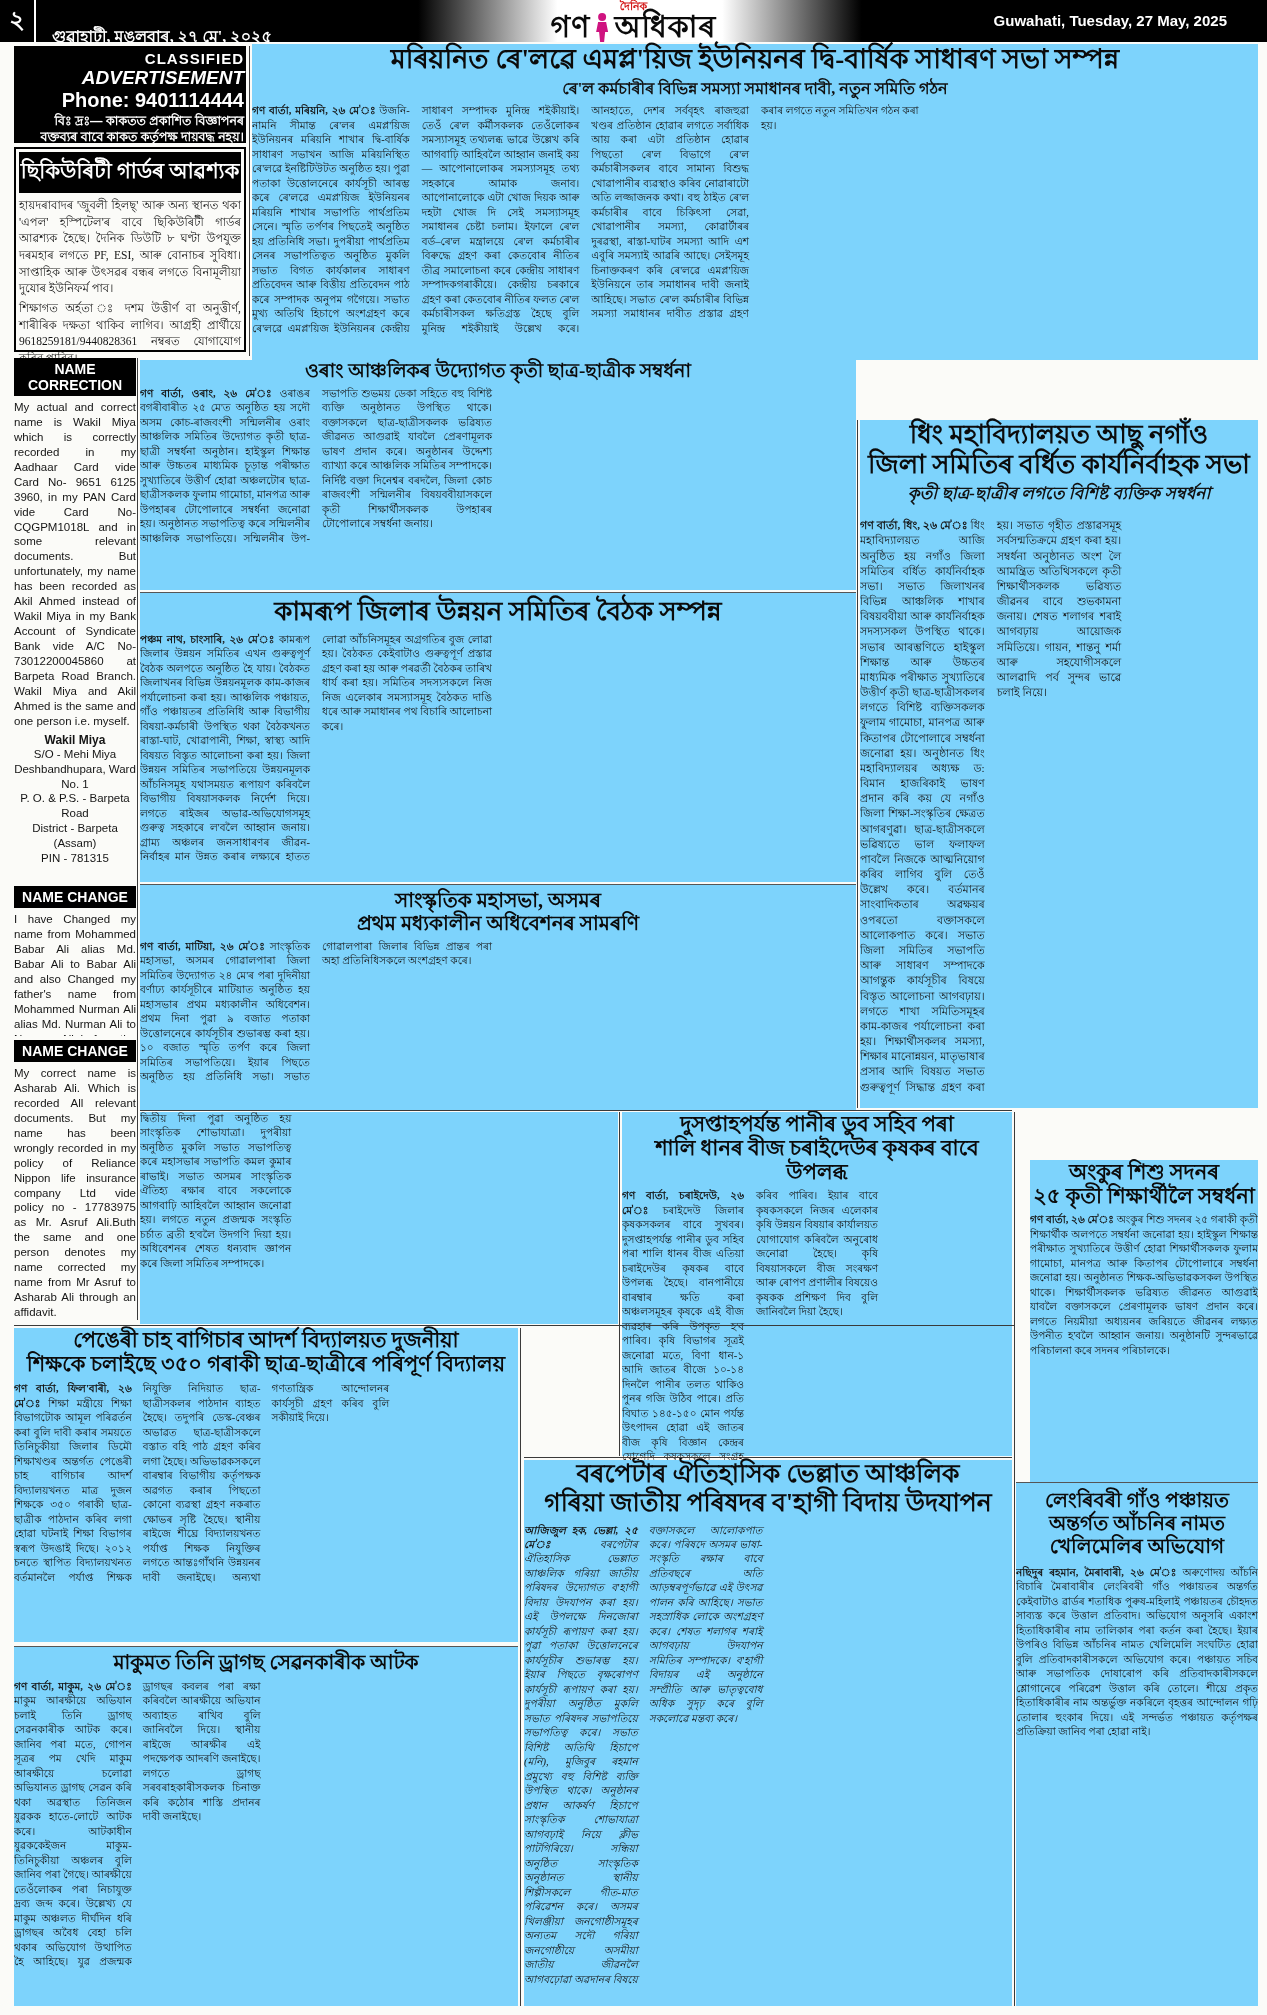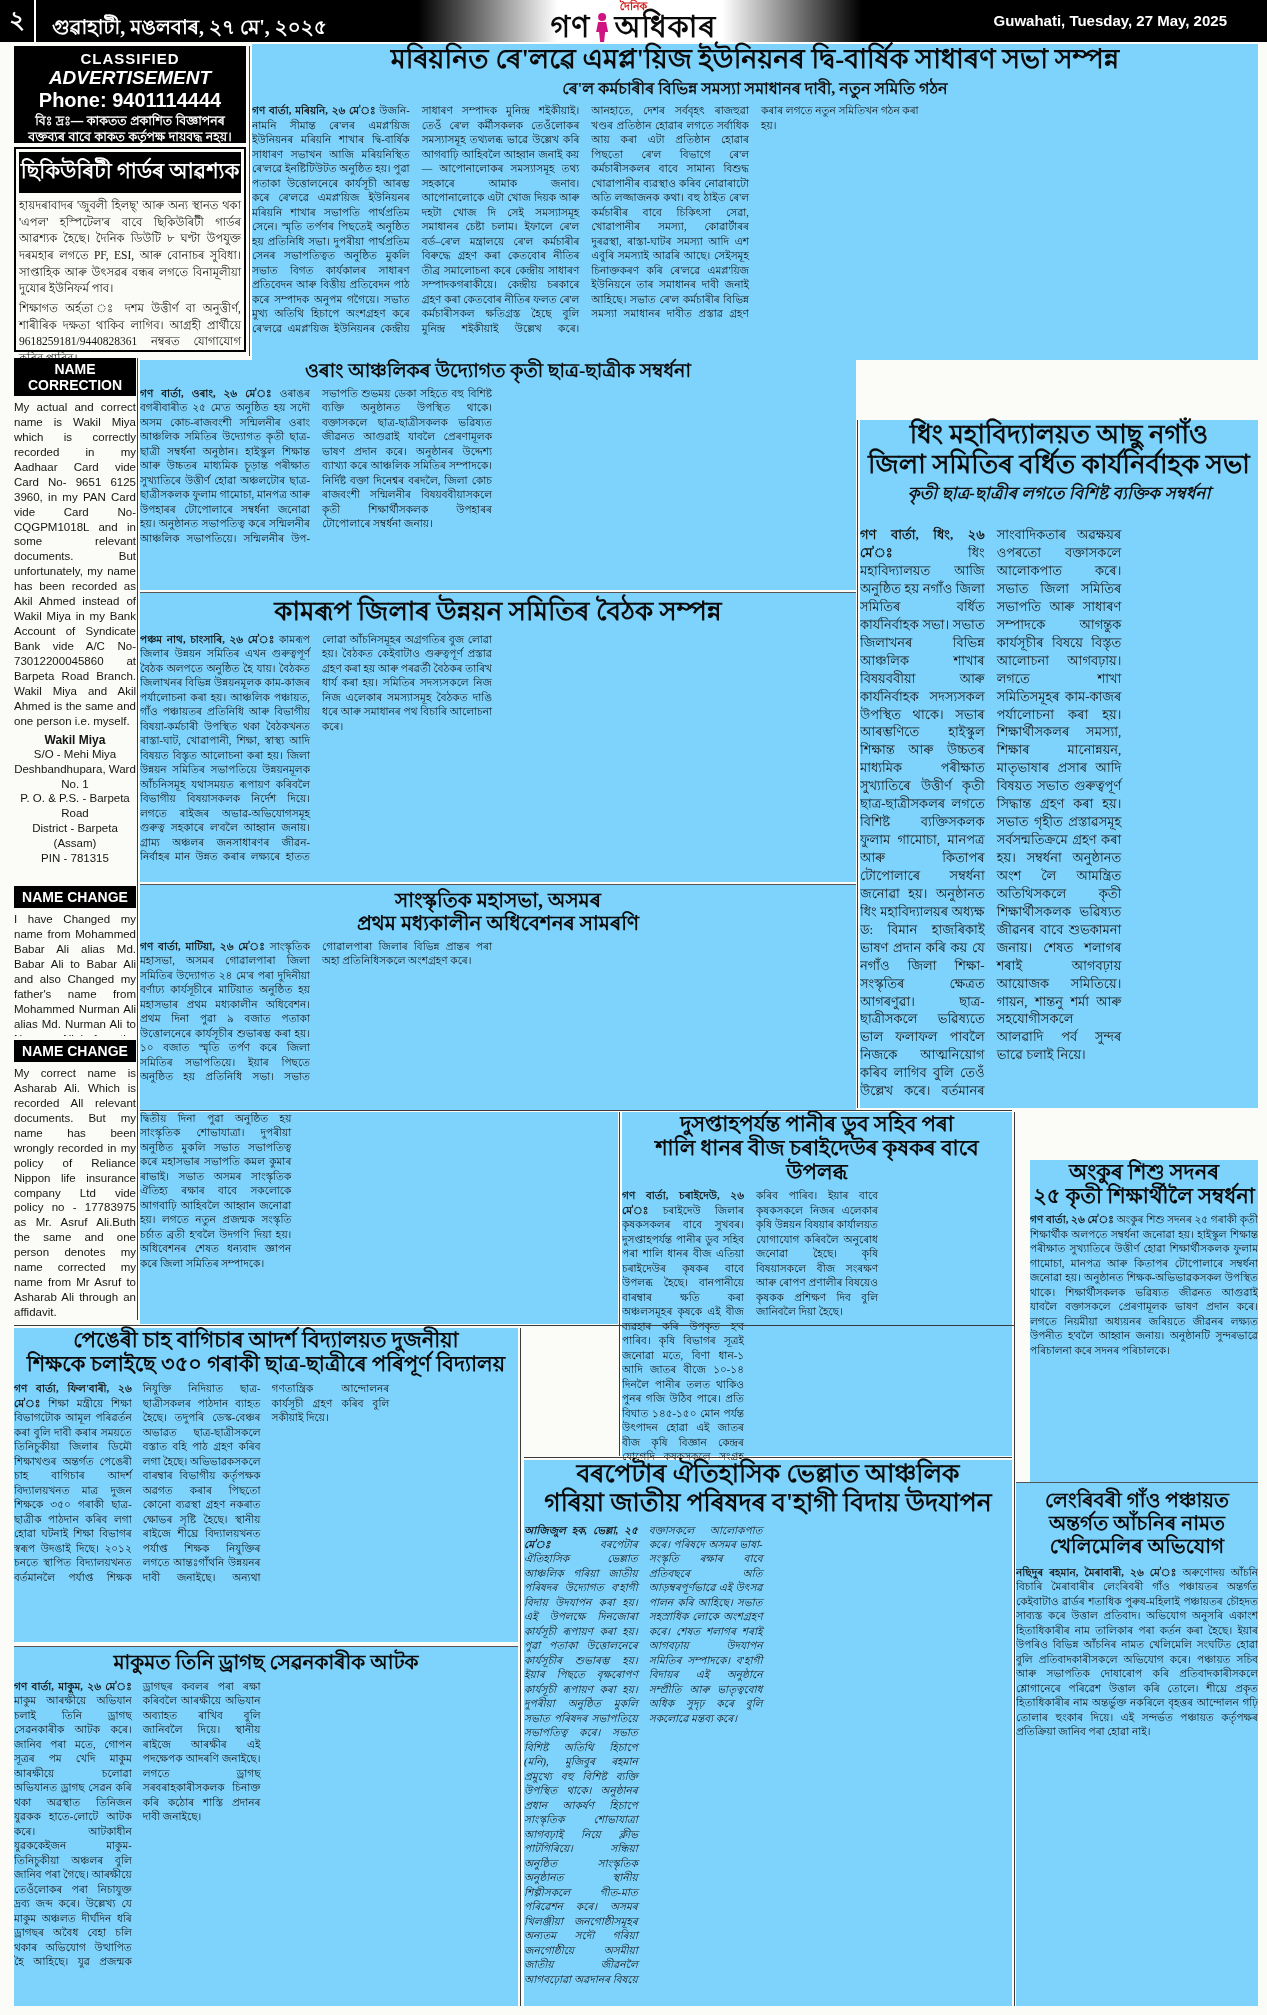--- a/index.html
+++ b/index.html
@@ -4,37 +4,37 @@
 <style>
   html,body{margin:0;padding:0;}
   body{background:#777;}
   #page{position:relative;width:1267px;height:2015px;background:#fbfbf8;margin:0 auto;
         font-family:"Liberation Serif","DejaVu Sans",serif;color:#151515;overflow:hidden;}
   
   #hdr{position:absolute;left:0;top:0;width:1267px;height:42px;
        background:linear-gradient(90deg,#000 0%,#000 33%,#fff 44%,#fff 57%,#000 68%,#000 100%);}
   #pagenum{position:absolute;left:0;top:0;width:34px;height:42px;background:#000;color:#fff;
        font-size:24px;font-weight:bold;display:flex;align-items:center;justify-content:center;border-right:2px solid #fff;}
-  #date-as{position:absolute;left:52px;top:12px;color:#fff;font-size:20px;font-weight:bold;}
+  #date-as{position:absolute;left:52px;top:24px;color:#fff;font-size:16px;font-weight:bold;}
   #date-en{position:absolute;right:40px;top:12px;color:#fff;font-size:15px;font-weight:bold;font-family:"Liberation Sans",sans-serif;}
   #mast{position:absolute;left:50%;top:1px;transform:translateX(-50%);text-align:center;line-height:1;}
   #mast .dainik{color:#d21414;font-size:11px;font-weight:bold;display:block;margin-bottom:0;}
   #mast .title{font-size:30px;font-weight:bold;color:#0a0a0a;letter-spacing:1px;display:inline-flex;align-items:flex-end;gap:4px;}
   .person-ico{display:inline-block;width:16px;height:30px;}
   
   .blk{position:absolute;background:#7dd3fc;box-sizing:border-box;}
   .hl{font-weight:bold;text-align:center;line-height:1.15;color:#0b0b0b;}
   .sub{font-weight:bold;text-align:center;line-height:1.2;color:#111;}
   .body{ text-align:justify;overflow:hidden;column-fill:auto;}
   .body p{margin:0;}
   .by{font-weight:bold;}
   .rule{position:absolute;background:#3a3a3a;}
   
   .adbox{position:absolute;box-sizing:border-box;}
-  #classified{background:#000;color:#fff;text-align:center;padding:4px 2px;font-family:"Liberation Sans",sans-serif;}
+  #classified{background:#000;color:#fff;text-align:right;padding:4px 2px;font-family:"Liberation Sans",sans-serif;}
   #classified .l1{font-size:15px;font-weight:bold;letter-spacing:1px;}
   #classified .l2{font-size:19px;font-weight:bold;font-style:italic;}
   #classified .l3{font-size:20px;font-weight:bold;}
   #classified .l4{font-size:12.5px;font-weight:bold;line-height:1.25;margin-top:2px;}
   #secguard{border:2px solid #000;padding:3px;}
   #secguard .shead{background:#000;color:#fff;text-align:center;font-size:21px;font-weight:bold;padding:3px 0;}
   #secguard .sbody{font-size:11.5px;line-height:1.45;text-align:justify;margin-top:4px;}
   #secguard .squal{font-size:11.5px;line-height:1.45;text-align:justify;margin-top:3px;}
   .notice{font-family:"Liberation Sans",sans-serif;}
   .notice .ntitle{background:#000;color:#fff;text-align:center;font-size:14px;font-weight:bold;padding:3px 0;margin-bottom:4px;}
@@ -136,21 +136,21 @@
   <div class="blk" style="left:140px;top:1112px;width:478px;height:212px;">
     <div class="body" style="height:206px;column-count:3;column-gap:12px;font-size:10.5px;line-height:1.38;">
       <p><span>দ্বিতীয় দিনা পুৱা অনুষ্ঠিত হয় সাংস্কৃতিক শোভাযাত্ৰা। দুপৰীয়া অনুষ্ঠিত মুকলি সভাত সভাপতিত্ব কৰে মহাসভাৰ সভাপতি কমল কুমাৰ ৰাভাই। সভাত অসমৰ সাংস্কৃতিক ঐতিহ্য ৰক্ষাৰ বাবে সকলোকে আগবাঢ়ি আহিবলৈ আহ্বান জনোৱা হয়। লগতে নতুন প্ৰজন্মক সংস্কৃতি চৰ্চাত ব্ৰতী হ'বলৈ উদগণি দিয়া হয়। অধিবেশনৰ শেষত ধন্যবাদ জ্ঞাপন কৰে জিলা সমিতিৰ সম্পাদকে।</span></p>
     </div>
   </div>
 
   <div class="blk" style="left:860px;top:420px;width:398px;height:688px;">
     <div class="hl" style="font-size:26px;">ধিং মহাবিদ্যালয়ত আছু নগাঁও</div>
     <div class="hl" style="font-size:26px;">জিলা সমিতিৰ বৰ্ধিত কাৰ্যনিৰ্বাহক সভা</div>
     <div class="sub" style="font-size:17px;font-style:italic;margin-top:4px;">কৃতী ছাত্ৰ-ছাত্ৰীৰ লগতে বিশিষ্ট ব্যক্তিক সম্বৰ্ধনা</div>
-    <div class="body" style="margin-top:22px;height:580px;column-count:3;column-gap:12px;font-size:13px;line-height:1.38;">
+    <div class="body" style="margin-top:14px;height:580px;column-count:3;column-gap:12px;font-size:11px;line-height:1.38;">
       <p><span class="by">গণ বাৰ্তা, ধিং, ২৬ মে'ঃ</span>
       <span>ধিং মহাবিদ্যালয়ত আজি অনুষ্ঠিত হয় নগাঁও জিলা সমিতিৰ বৰ্ধিত কাৰ্যনিৰ্বাহক সভা। সভাত জিলাখনৰ বিভিন্ন আঞ্চলিক শাখাৰ বিষয়ববীয়া আৰু কাৰ্যনিৰ্বাহক সদস্যসকল উপস্থিত থাকে। সভাৰ আৰম্ভণিতে হাইস্কুল শিক্ষান্ত আৰু উচ্চতৰ মাধ্যমিক পৰীক্ষাত সুখ্যাতিৰে উত্তীৰ্ণ কৃতী ছাত্ৰ-ছাত্ৰীসকলৰ লগতে বিশিষ্ট ব্যক্তিসকলক ফুলাম গামোচা, মানপত্ৰ আৰু কিতাপৰ টোপোলাৰে সম্বৰ্ধনা জনোৱা হয়। অনুষ্ঠানত ধিং মহাবিদ্যালয়ৰ অধ্যক্ষ ড: বিমান হাজৰিকাই ভাষণ প্ৰদান কৰি কয় যে নগাঁও জিলা শিক্ষা-সংস্কৃতিৰ ক্ষেত্ৰত আগৰণুৱা। ছাত্ৰ-ছাত্ৰীসকলে ভৱিষ্যতে ভাল ফলাফল পাবলৈ নিজকে আত্মনিয়োগ কৰিব লাগিব বুলি তেওঁ উল্লেখ কৰে। বৰ্তমানৰ সাংবাদিকতাৰ অৱক্ষয়ৰ ওপৰতো বক্তাসকলে আলোকপাত কৰে। সভাত জিলা সমিতিৰ সভাপতি আৰু সাধাৰণ সম্পাদকে আগন্তুক কাৰ্যসূচীৰ বিষয়ে বিস্তৃত আলোচনা আগবঢ়ায়। লগতে শাখা সমিতিসমূহৰ কাম-কাজৰ পৰ্যালোচনা কৰা হয়। শিক্ষাৰ্থীসকলৰ সমস্যা, শিক্ষাৰ মানোন্নয়ন, মাতৃভাষাৰ প্ৰসাৰ আদি বিষয়ত সভাত গুৰুত্বপূৰ্ণ সিদ্ধান্ত গ্ৰহণ কৰা হয়। সভাত গৃহীত প্ৰস্তাৱসমূহ সৰ্বসন্মতিক্ৰমে গ্ৰহণ কৰা হয়। সম্বৰ্ধনা অনুষ্ঠানত অংশ লৈ আমন্ত্ৰিত অতিথিসকলে কৃতী শিক্ষাৰ্থীসকলক ভৱিষ্যত জীৱনৰ বাবে শুভকামনা জনায়। শেষত শলাগৰ শৰাই আগবঢ়ায় আয়োজক সমিতিয়ে। গায়ন, শান্তনু শৰ্মা আৰু সহযোগীসকলে আলৱাদি পৰ্ব সুন্দৰ ভাৱে চলাই নিয়ে।</span></p>
     </div>
   </div>
 
   <div class="blk" style="left:622px;top:1112px;width:390px;height:344px;">
     <div class="hl" style="font-size:21px;">দুসপ্তাহপৰ্যন্ত পানীৰ ডুব সহিব পৰা</div>
     <div class="hl" style="font-size:21px;">শালি ধানৰ বীজ চৰাইদেউৰ কৃষকৰ বাবে উপলব্ধ</div>
     <div class="body" style="margin-top:5px;height:276px;column-count:3;column-gap:12px;font-size:10.5px;line-height:1.38;">
       <p><span class="by">গণ বাৰ্তা, চৰাইদেউ, ২৬ মে'ঃ</span>

